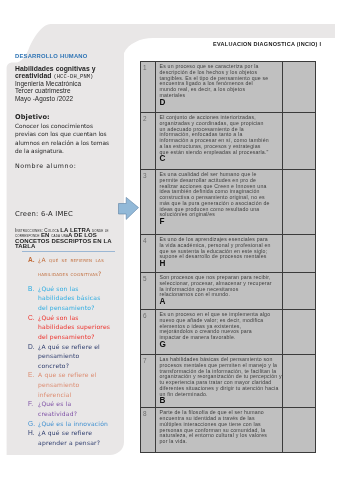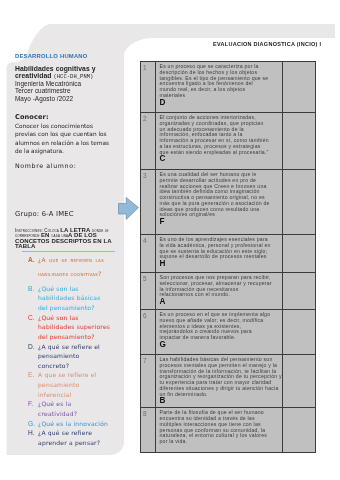--- a/index.html
+++ b/index.html
@@ -64,25 +64,25 @@
 
   <div class="side">
     <div class="abs prog">DESARROLLO HUMANO</div>
     <div class="abs ctitle">
       <span>Habilidades cognitivas y creatividad</span> <span class="ccode">(HCC-DH_PNM)</span>
     </div>
     <div class="abs cline cl1">Ingeniería Mecatrónica</div>
     <div class="abs cline cl2">Tercer cuatrimestre</div>
     <div class="abs cline cl3">Mayo -Agosto /2022</div>
 
-    <div class="abs obj-label hand">Conocer:</div>
+    <div class="abs obj-label hand">Objetivo:</div>
     <div class="abs obj-text hand">Conocer los conocimientos previas con los que cuentan los alumnos en relación a los temas de la asignatura.</div>
     <div class="abs name-label hand">Nombre alumno:</div>
     <div class="abs grp hand">
-      <span>Grupo:</span>
+      <span>Creen:</span>
       <span>6-A IMEC</span>
     </div>
 
     <div class="abs instr"><span>Instrucciones:</span> <span>Coloca </span><span class="big">LA LETRA </span><span>donde le corresponde </span><span class="big">EN </span><span>cada una</span><span class="big">A DE LOS CONCETOS DESCRIPTOS EN LA TABLA</span></div>
     <div class="rule"></div>
     <div class="qlist" id="qlist">
         <div class="qrow sc" style="color: rgb(192, 107, 57);">
           <span class="qletter">A.</span>
           <span class="qtext">¿A qué se refieren las habilidades cognitivas?</span>
         </div>

